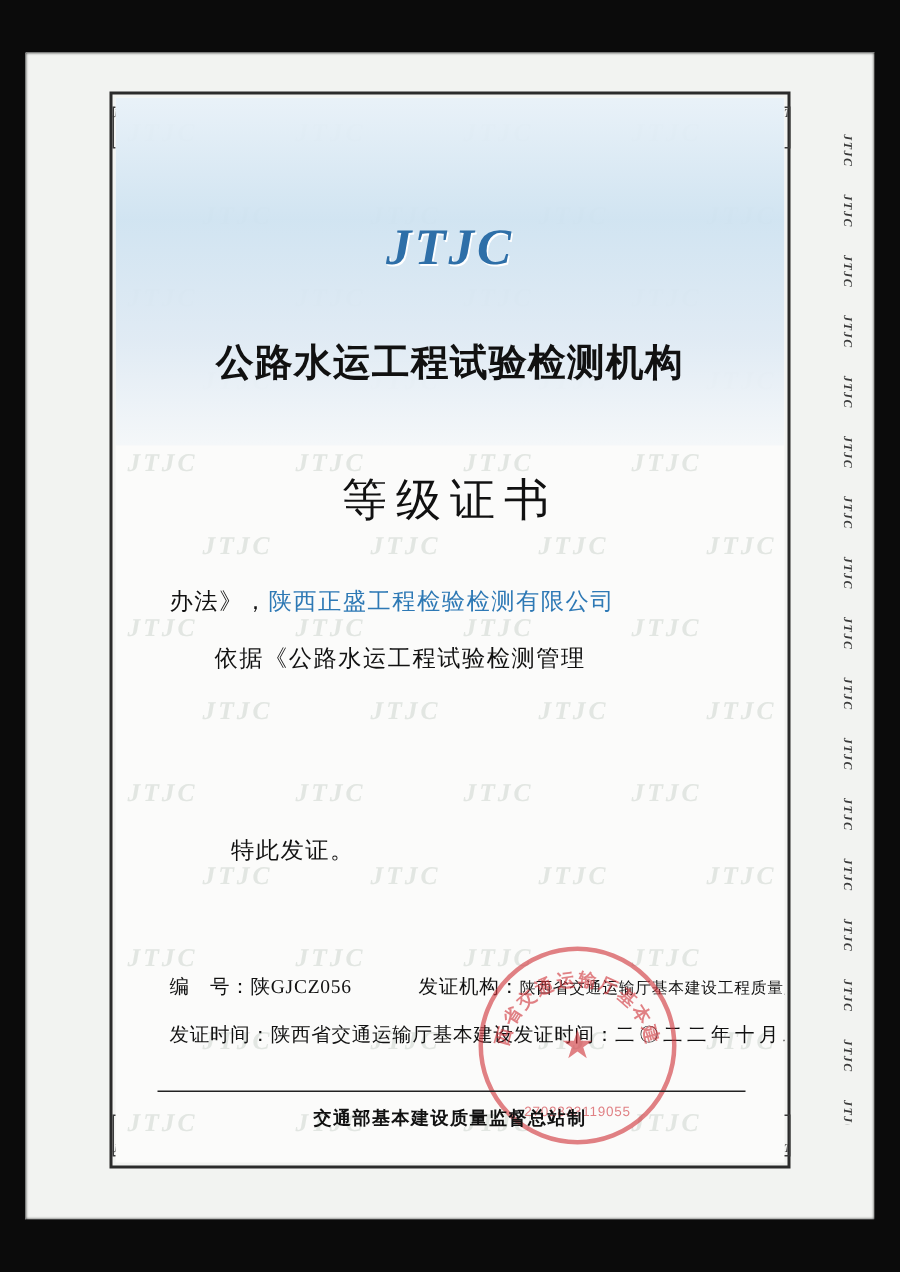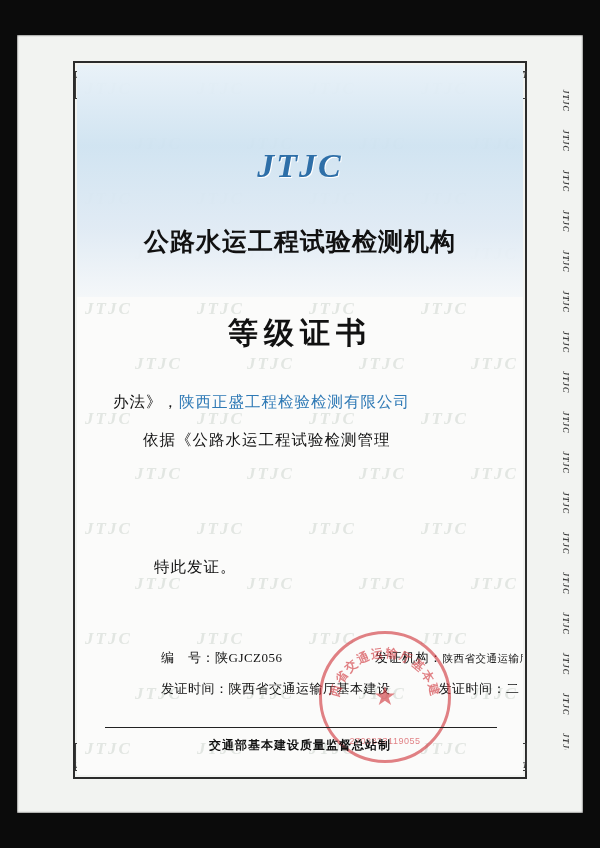--- a/index.html
+++ b/index.html
@@ -143,21 +143,21 @@
     font-size: 25px;
     color: #111;
     letter-spacing: 1px;
   }
   .title-sub {
     position: absolute;
     left: 0; top: 248px;
     width: 446px;
     text-align: center;
     font-family: "Liberation Serif", serif;
-    font-weight: bold;
+    font-weight: normal;
     font-size: 30px;
     color: #111;
     letter-spacing: 6px;
   }
 
   
   .body-text {
     position: absolute;
     left: 36px;
     top: 318px;
@@ -191,21 +191,21 @@
     left: 36px;
     top: 578px;
     width: 384px;
     font-family: "Liberation Serif", serif;
     font-size: 13px;
     color: #111;
     line-height: 30px;
     letter-spacing: 0.5px;
   }
   .ff-row { display: flex; align-items: baseline; white-space: nowrap; }
-  .ff-label { flex: none; margin-left: 48px; }
+  .ff-label { flex: none; }
   .ff-value { flex: none; }
   .ff-small { font-size: 10.5px; }
   .spaced { letter-spacing: 3px; }
 
   
   .seal {
     position: absolute;
     left: 242px;
     top: 566px;
     width: 126px;

